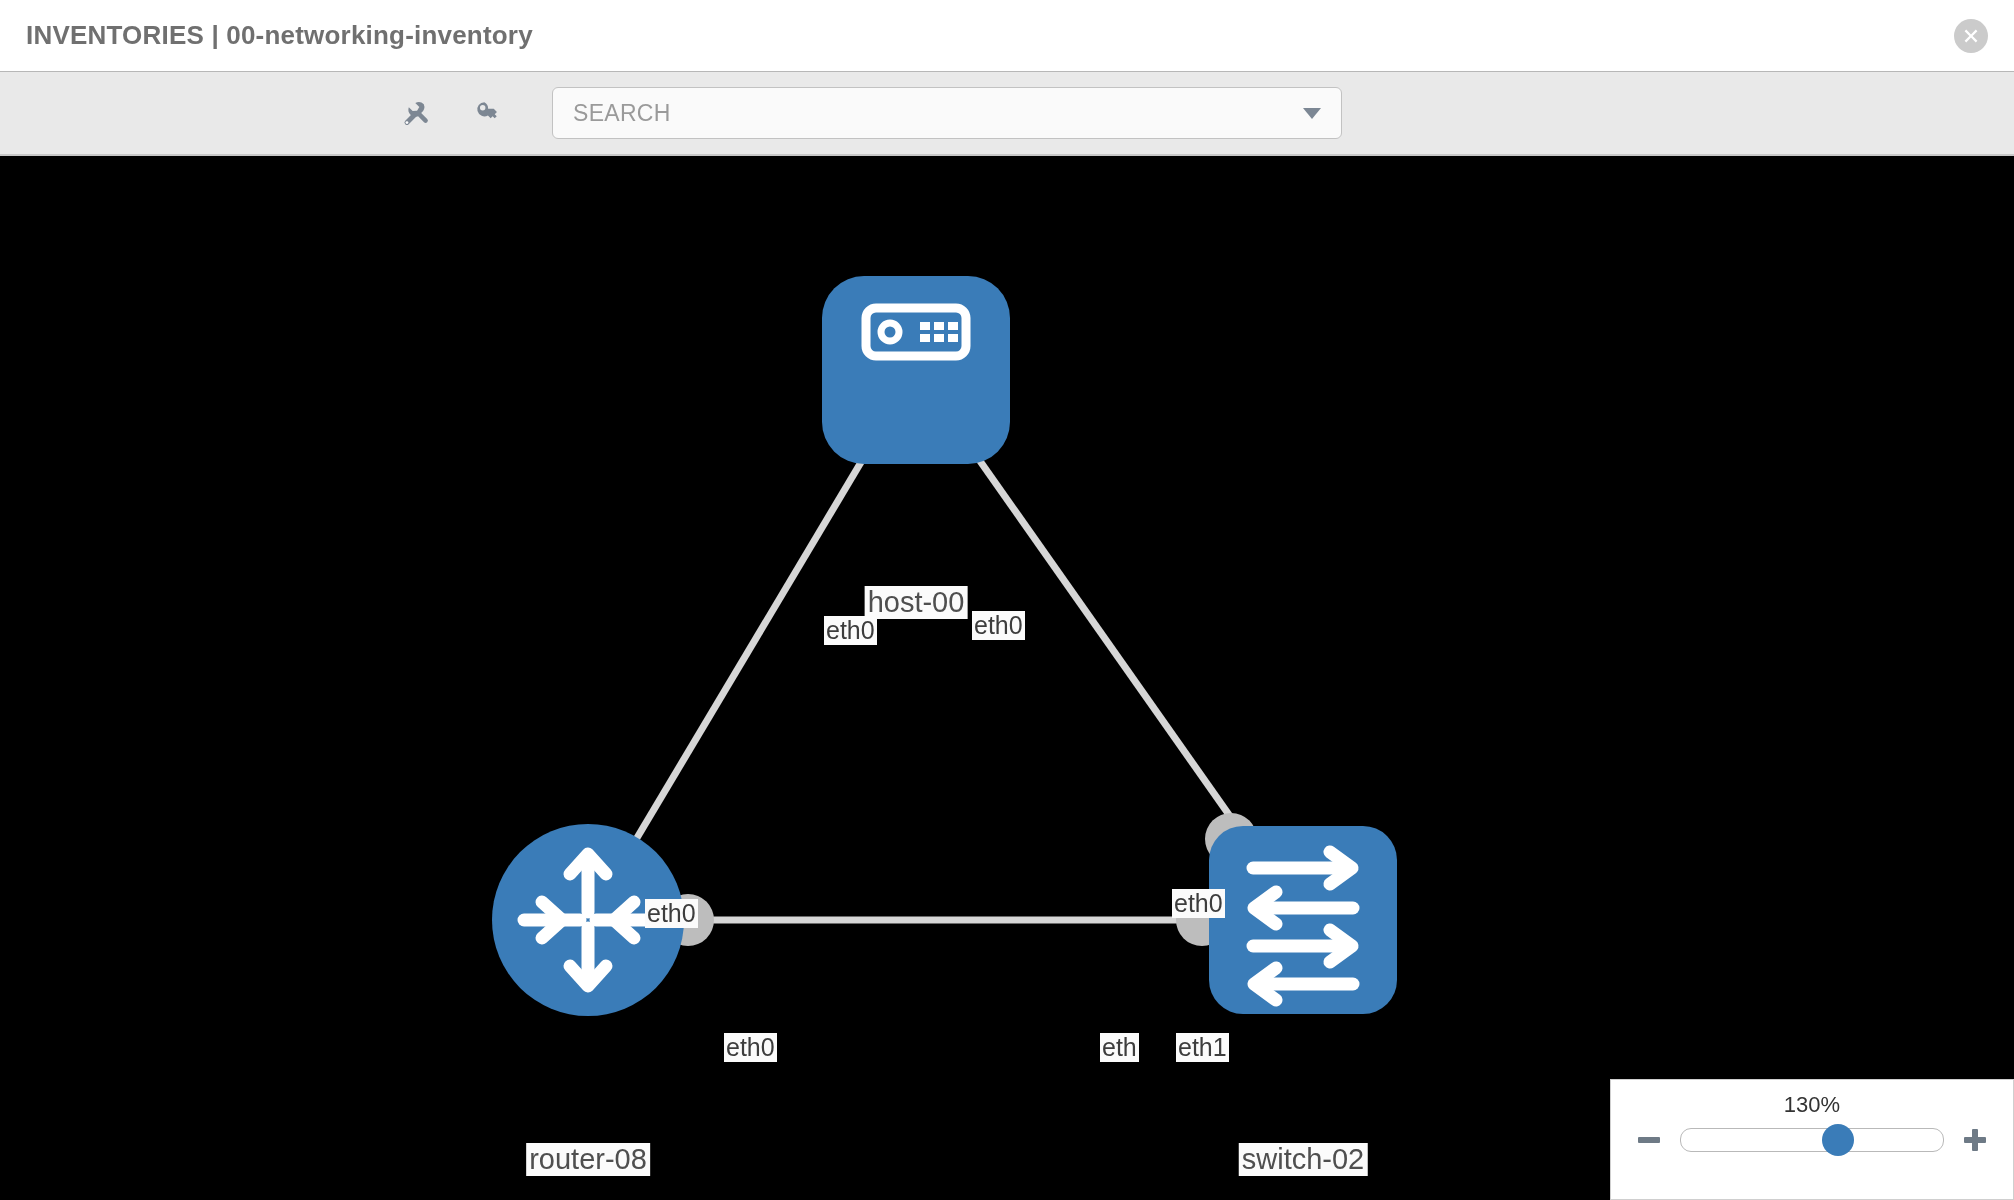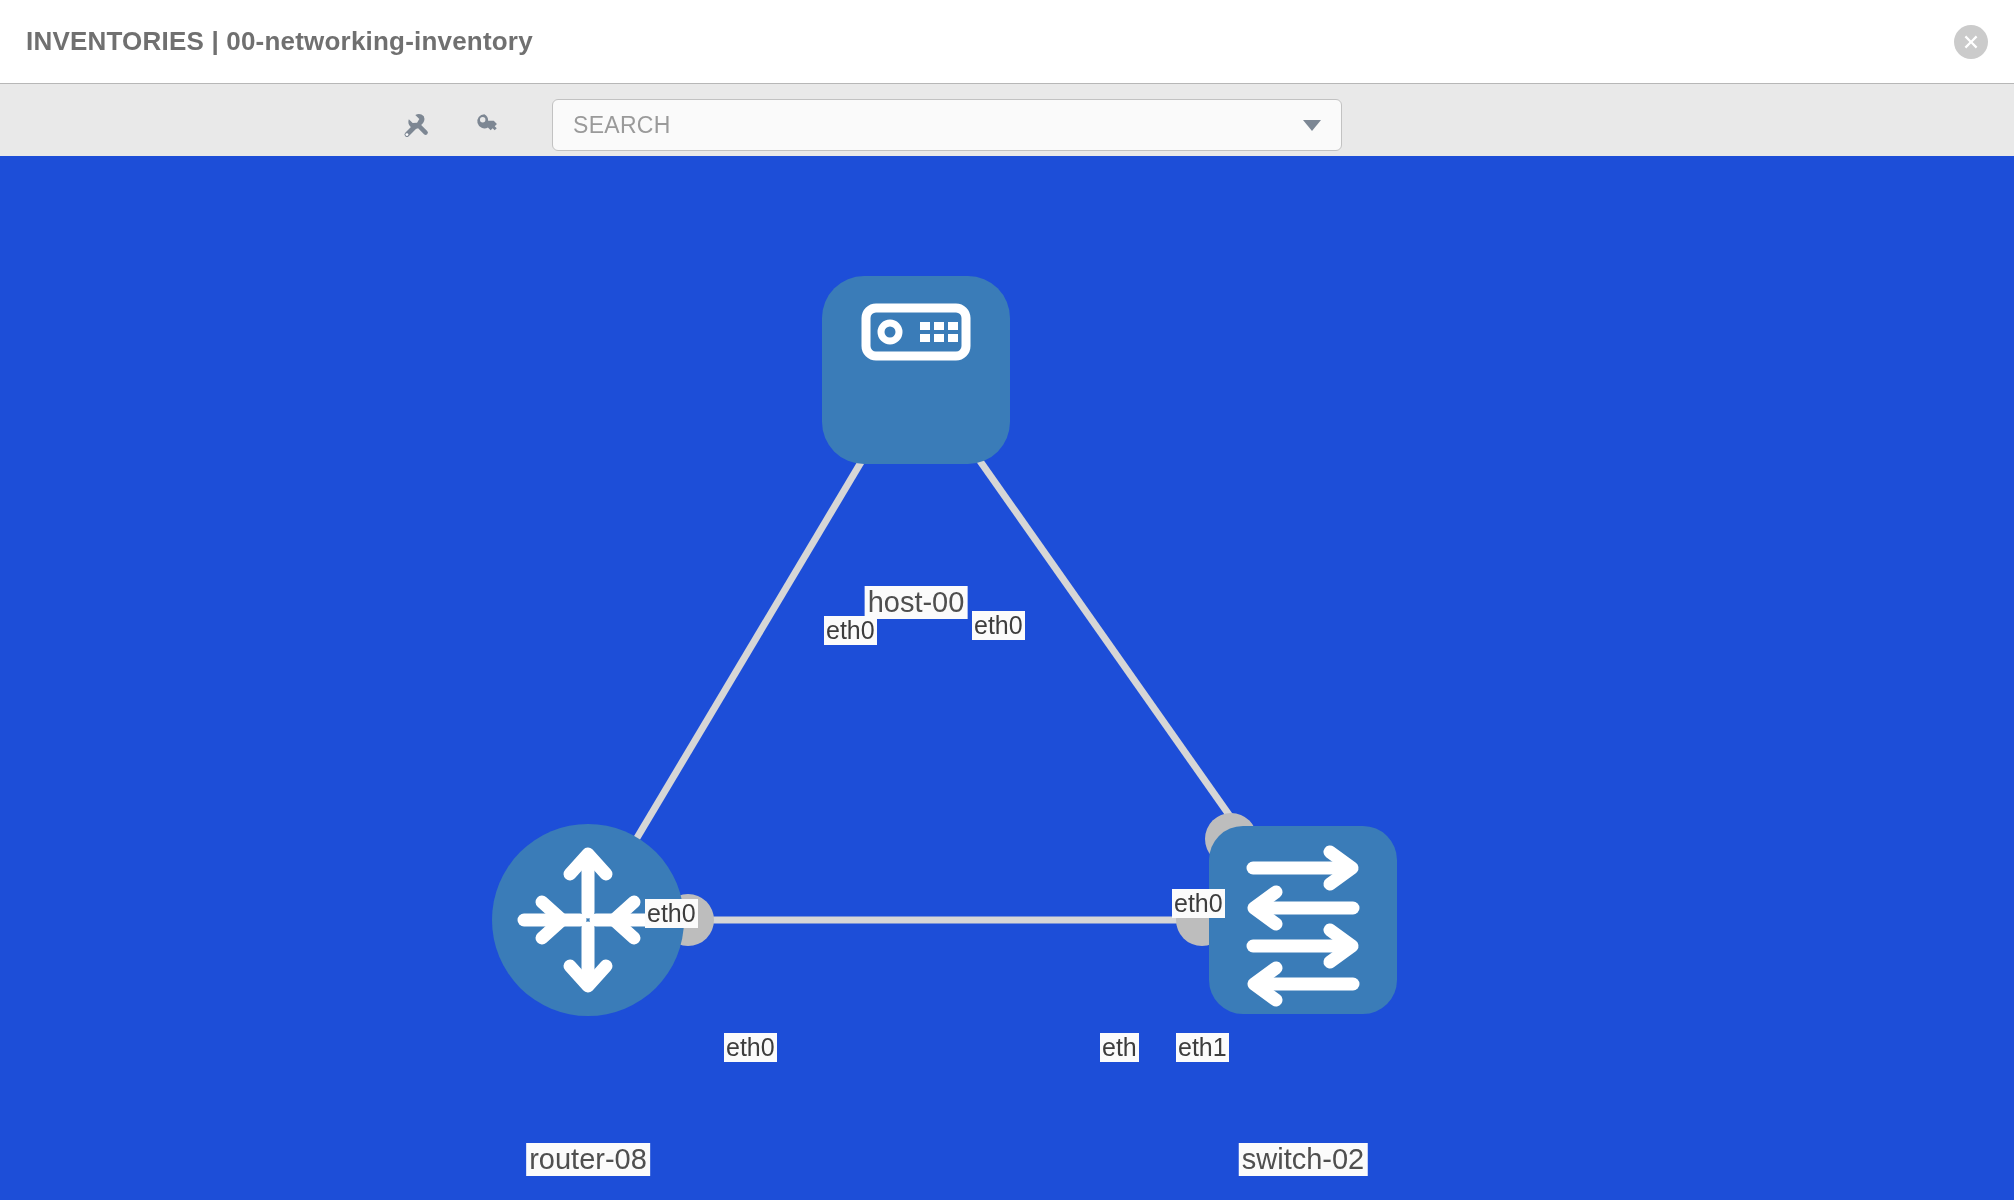--- a/index.html
+++ b/index.html
@@ -11,21 +11,21 @@
   body {
     width: 2014px;
     height: 1200px;
     font-family: "Liberation Sans", sans-serif;
     overflow: hidden;
     position: relative;
   }
 
   
   .header {
-    height: 84px;
+    height: 72px;
     background: #ffffff;
     border-bottom: 1px solid #b7b7b7;
     display: flex;
     align-items: center;
     padding: 0 26px;
     box-sizing: border-box;
     position: relative;
   }
   .page-title {
     font-size: 26px;
@@ -119,21 +119,21 @@
     letter-spacing: 0.3px;
   }
 
   
   .canvas {
     position: absolute;
     left: 0;
     top: 156px;
     width: 2014px;
     height: 1044px;
-    background: #1d4ed8;
+    background: #000000;
     overflow: hidden;
   }
   .topology-svg {
     position: absolute;
     left: 0; top: 0;
     width: 2014px;
     height: 1044px;
   }
   .node-label {
     position: absolute;
@@ -325,14 +325,24 @@
   <div class="node-label" style="left:1303px; top:987px;">switch-02</div>
 
   <div class="iface-label" style="left:824px; top:452px;">eth0</div>
   <div class="iface-label" style="left:972px; top:447px;">eth0</div>
   <div class="iface-label" style="left:645px; top:735px;">eth0</div>
   <div class="iface-label" style="left:1172px; top:725px;">eth0</div>
   <div class="iface-label" style="left:724px; top:869px;">eth0</div>
   <div class="iface-label" style="left:1100px; top:869px;">eth</div>
   <div class="iface-label" style="left:1176px; top:869px;">eth1</div>
 
+  <div class="zoom-panel">
+    <div class="zoom-value">130%</div>
+    <div class="zoom-row">
+      <div class="zoom-minus"></div>
+      <div class="zoom-track">
+        <div class="zoom-thumb" id="zoom-thumb" style="left: 60%;"></div>
+      </div>
+      <div class="zoom-plus"></div>
+    </div>
+  </div>
 
 </div>
 
 </body></html>

